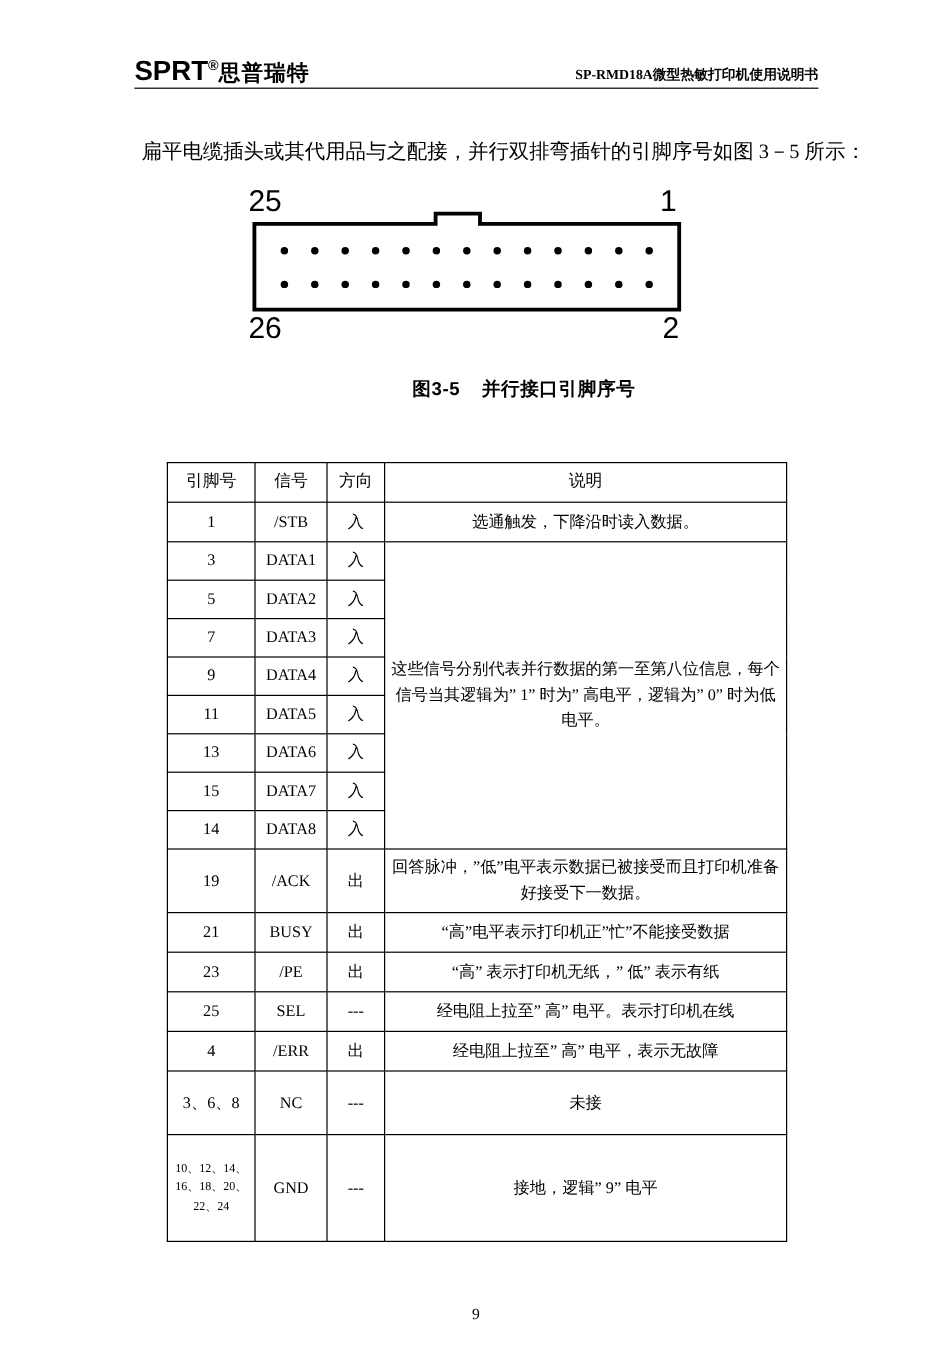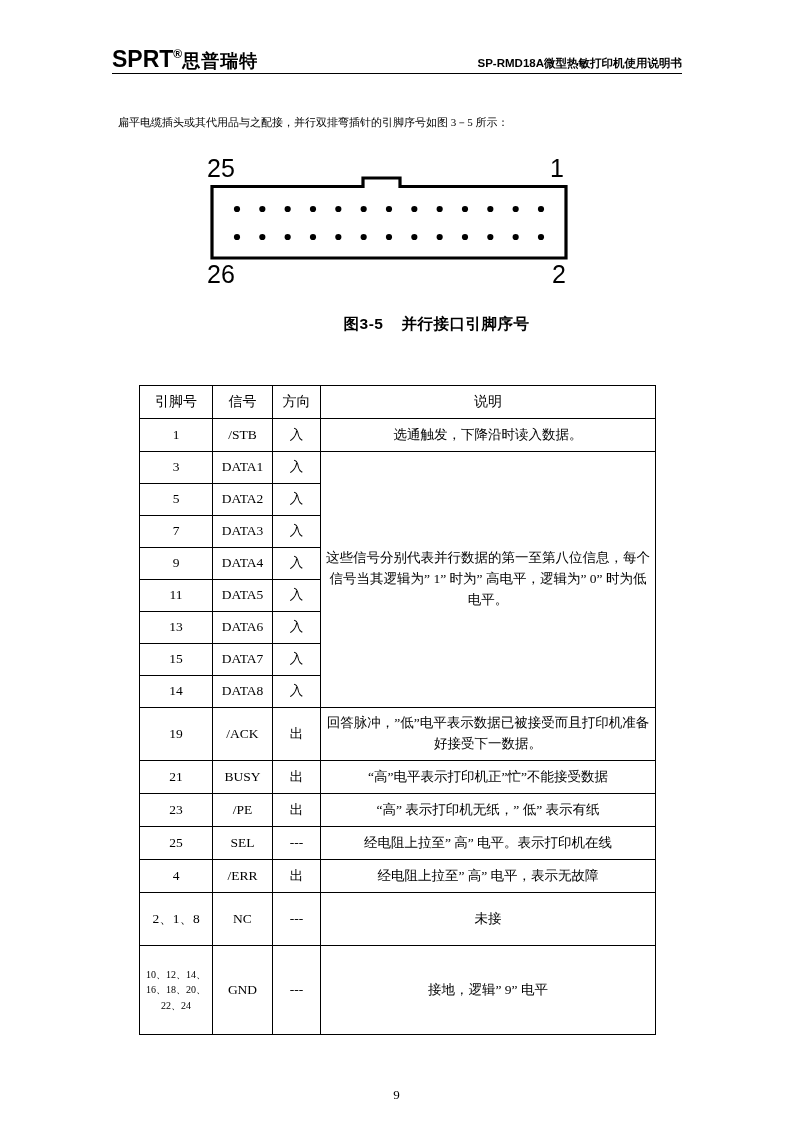--- a/index.html
+++ b/index.html
@@ -55,31 +55,31 @@
   }
   .brand .cn {
     font-size: 18px;
     font-weight: bold;
     letter-spacing: 1px;
   }
   .header-title {
     position: absolute;
     right: 0;
     bottom: 4px;
-    font-family: Liberation Sans, sans-serif;
+    font-family: Liberation Serif, serif;
     font-weight: bold;
     font-size: 11.5px;
     white-space: nowrap;
     line-height: 1;
   }
 
   
   .para {
     position: absolute;
-    font-size: 11px;
+    font-size: 17px;
     line-height: 1.5;
     white-space: nowrap;
   }
   .para-intro { left: 118px; top: 100px; }
   .para-table-intro { left: 130px; top: 345px; }
 
   
   .diagram {
     position: absolute;
     left: 195px;
@@ -323,21 +323,21 @@
       </tr>
 
       <tr class="row-std">
         <td>4</td>
         <td class="mono-sig">/ERR</td>
         <td>出</td>
         <td class="desc-text">经电阻上拉至” 高” 电平，表示无故障</td>
       </tr>
 
       <tr class="row-tall">
-        <td>2、1、8</td>
+        <td>3、6、8</td>
         <td class="mono-sig">NC</td>
         <td>---</td>
         <td class="desc-text">未接</td>
       </tr>
 
       <tr class="row-gnd">
         <td class="pin-multi">
           <div>10、12、14、</div>
           <div>16、18、20、</div>
           <div>22、24</div>

